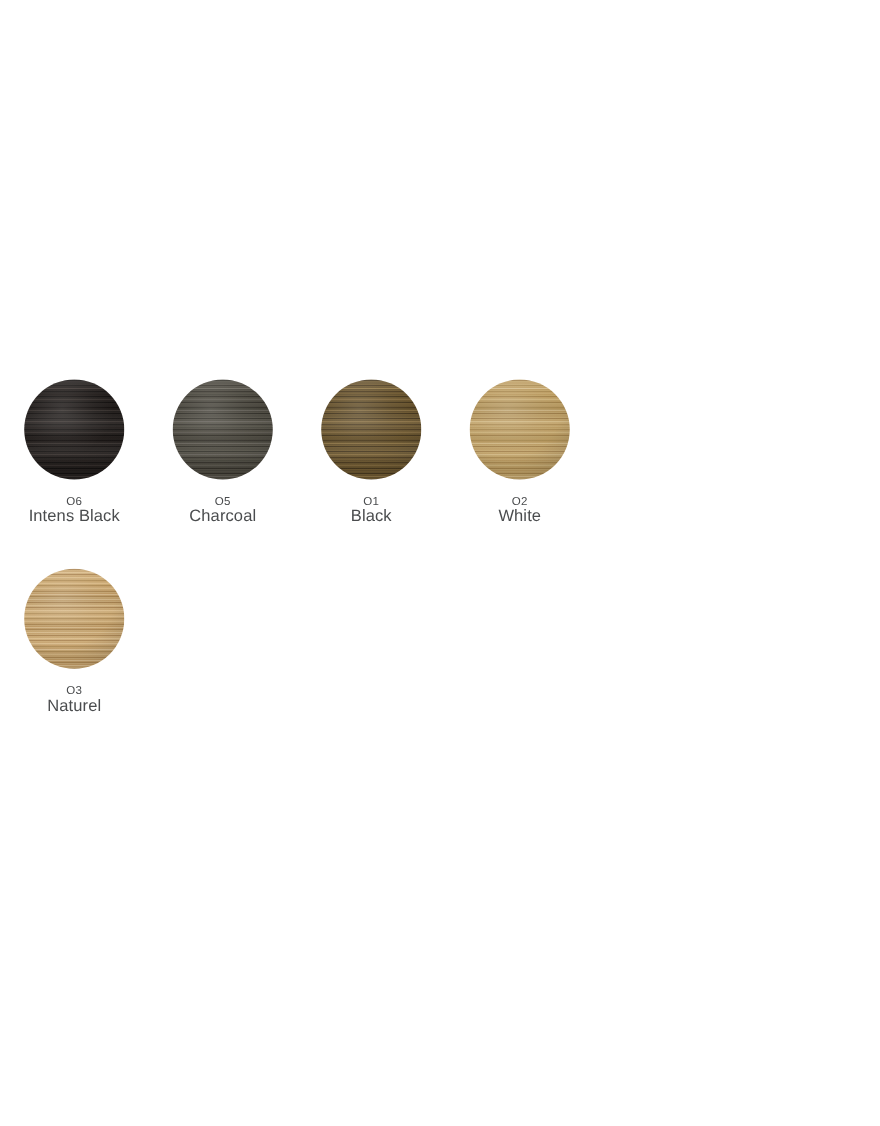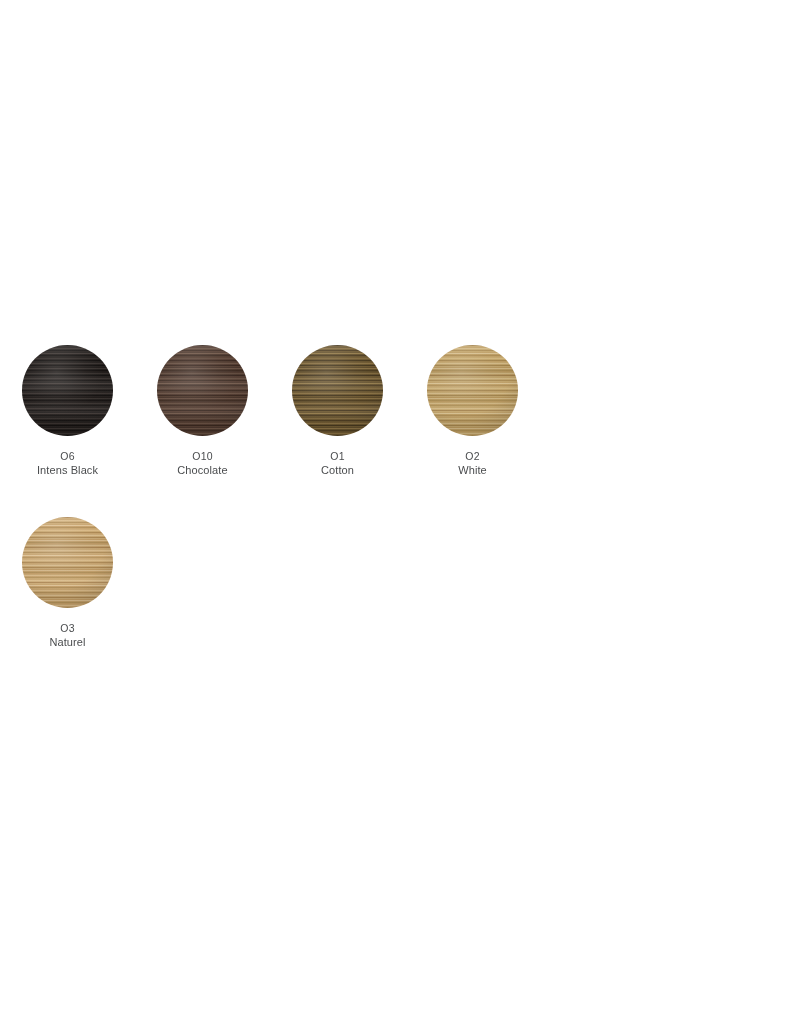--- a/index.html
+++ b/index.html
@@ -120,21 +120,21 @@
   }
 
   .swatch-code {
     display: block;
     font-size: 10.5px;
     letter-spacing: 0.2px;
   }
 
   .swatch-name {
     display: block;
-    font-size: 11px;
+    font-size: 15px;
     letter-spacing: 0.1px;
   }
 </style>
 </head>
 <body>
 
 <div id="swatch-sheet">
 
   <div class="swatch-row" id="swatch-row-1">
       <div class="swatch-cell">
@@ -142,39 +142,39 @@
           <span class="grain"></span>
           <span class="bands"></span>
           <span class="shade"></span>
         </div>
         <div class="swatch-label">
           <span class="swatch-code">O6</span>
           <span class="swatch-name">Intens Black</span>
         </div>
       </div>
       <div class="swatch-cell">
-        <div class="swatch-disc" style="background-color: rgb(82, 60, 49); background-image: repeating-linear-gradient(0deg, rgb(60, 42, 33) 0px, rgb(60, 42, 33) 0.8px, rgb(82, 60, 49) 0.8px, rgb(82, 60, 49) 2.4px, rgb(106, 82, 68) 2.4px, rgb(106, 82, 68) 3.1px, rgb(82, 60, 49) 3.1px, rgb(82, 60, 49) 5px);">
-          <span class="grain"></span>
-          <span class="bands"></span>
-          <span class="shade"></span>
-        </div>
-        <div class="swatch-label">
-          <span class="swatch-code">O10</span>
-          <span class="swatch-name">Chocolate</span>
+        <div class="swatch-disc" style="background-color: rgb(78, 75, 66); background-image: repeating-linear-gradient(0deg, rgb(54, 51, 44) 0px, rgb(54, 51, 44) 0.8px, rgb(78, 75, 66) 0.8px, rgb(78, 75, 66) 2.4px, rgb(102, 98, 90) 2.4px, rgb(102, 98, 90) 3.1px, rgb(78, 75, 66) 3.1px, rgb(78, 75, 66) 5px);">
+          <span class="grain"></span>
+          <span class="bands"></span>
+          <span class="shade"></span>
+        </div>
+        <div class="swatch-label">
+          <span class="swatch-code">O5</span>
+          <span class="swatch-name">Charcoal</span>
         </div>
       </div>
       <div class="swatch-cell">
         <div class="swatch-disc" style="background-color: rgb(107, 86, 48); background-image: repeating-linear-gradient(0deg, rgb(74, 58, 31) 0px, rgb(74, 58, 31) 0.8px, rgb(107, 86, 48) 0.8px, rgb(107, 86, 48) 2.4px, rgb(139, 114, 68) 2.4px, rgb(139, 114, 68) 3.1px, rgb(107, 86, 48) 3.1px, rgb(107, 86, 48) 5px);">
           <span class="grain"></span>
           <span class="bands"></span>
           <span class="shade"></span>
         </div>
         <div class="swatch-label">
           <span class="swatch-code">O1</span>
-          <span class="swatch-name">Cotton</span>
+          <span class="swatch-name">Black</span>
         </div>
       </div>
       <div class="swatch-cell">
         <div class="swatch-disc" style="background-color: rgb(192, 161, 103); background-image: repeating-linear-gradient(0deg, rgb(168, 136, 79) 0px, rgb(168, 136, 79) 0.8px, rgb(192, 161, 103) 0.8px, rgb(192, 161, 103) 2.4px, rgb(212, 186, 134) 2.4px, rgb(212, 186, 134) 3.1px, rgb(192, 161, 103) 3.1px, rgb(192, 161, 103) 5px);">
           <span class="grain"></span>
           <span class="bands"></span>
           <span class="shade"></span>
         </div>
         <div class="swatch-label">
           <span class="swatch-code">O2</span>

